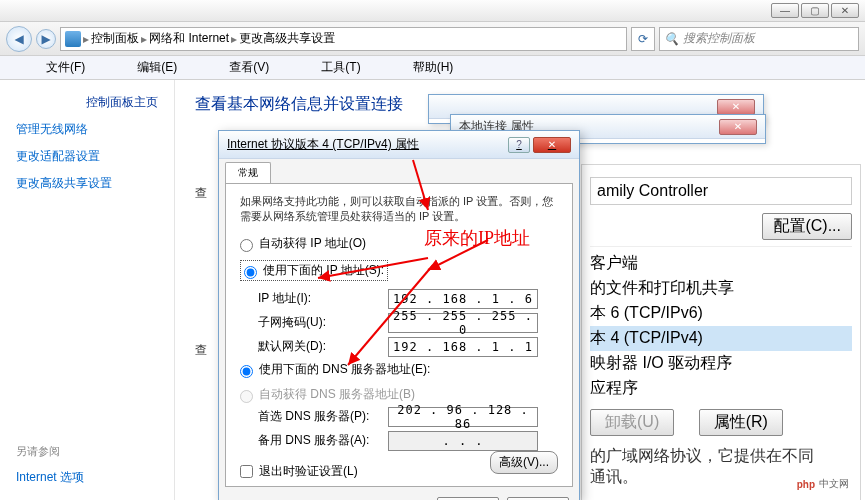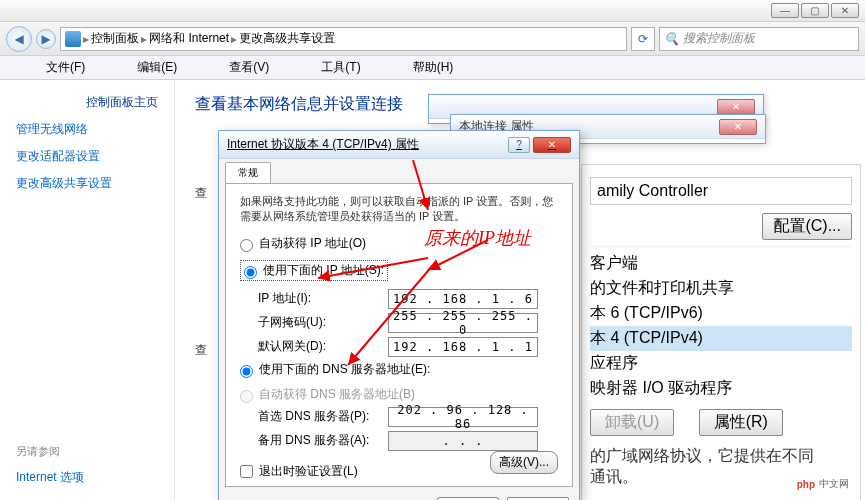--- a/index.html
+++ b/index.html
@@ -143,22 +143,22 @@
 </div>
 
 <div class="rightfrag">
   <div class="box">amily Controller</div>
   <span class="btn">配置(C)...</span>
   <div class="list">
     <div>客户端</div>
     <div>的文件和打印机共享</div>
     <div>本 6 (TCP/IPv6)</div>
     <div style="background:#cde4f7;">本 4 (TCP/IPv4)</div>
+    <div>映射器 I/O 驱动程序</div>
     <div>应程序</div>
-    <div>映射器 I/O 驱动程序</div>
   </div>
   <span class="actbtn" style="color:#999;">卸载(U)</span>
   <span class="actbtn" style="margin-left:20px;">属性(R)</span>
   <div class="note">
     <span>的广域网络协议，它提供在不同</span><br><span>通讯。</span>
   </div>
 </div>
 
 <div class="ipv4">
   <div class="hd">
@@ -217,21 +217,21 @@
         <span>退出时验证设置(L)</span>
     </div>
     <div class="adv">高级(V)...</div>
   </div>
   <div class="footer">
     <div class="footbtn">确定</div>
     <div class="footbtn">取消</div>
   </div>
 </div>
 
-<div class="anno" style="left:424px; top:226px;font-style:italic;">原来的IP地址</div>
+<div class="anno" style="left:424px; top:226px;">原来的IP地址</div>
 <svg class="arrow" style="left:218px; top:130px;" width="362" height="260">
   <defs>
       <marker id="ah" markerWidth="8" markerHeight="8" refX="6" refY="3" orient="auto">
         <path d="M0,0 L6,3 L0,6 Z" fill="#e00"></path>
       </marker>
     </defs>
   <line x1="195" y1="30" x2="210" y2="80" stroke="#e00" stroke-width="2" marker-end="url(#ah)"></line>
   <line x1="270" y1="110" x2="210" y2="140" stroke="#e00" stroke-width="2" marker-end="url(#ah)"></line>
   <line x1="210" y1="128" x2="100" y2="148" stroke="#e00" stroke-width="2" marker-end="url(#ah)"></line>
   <line x1="215" y1="135" x2="130" y2="235" stroke="#e00" stroke-width="2" marker-end="url(#ah)"></line>

